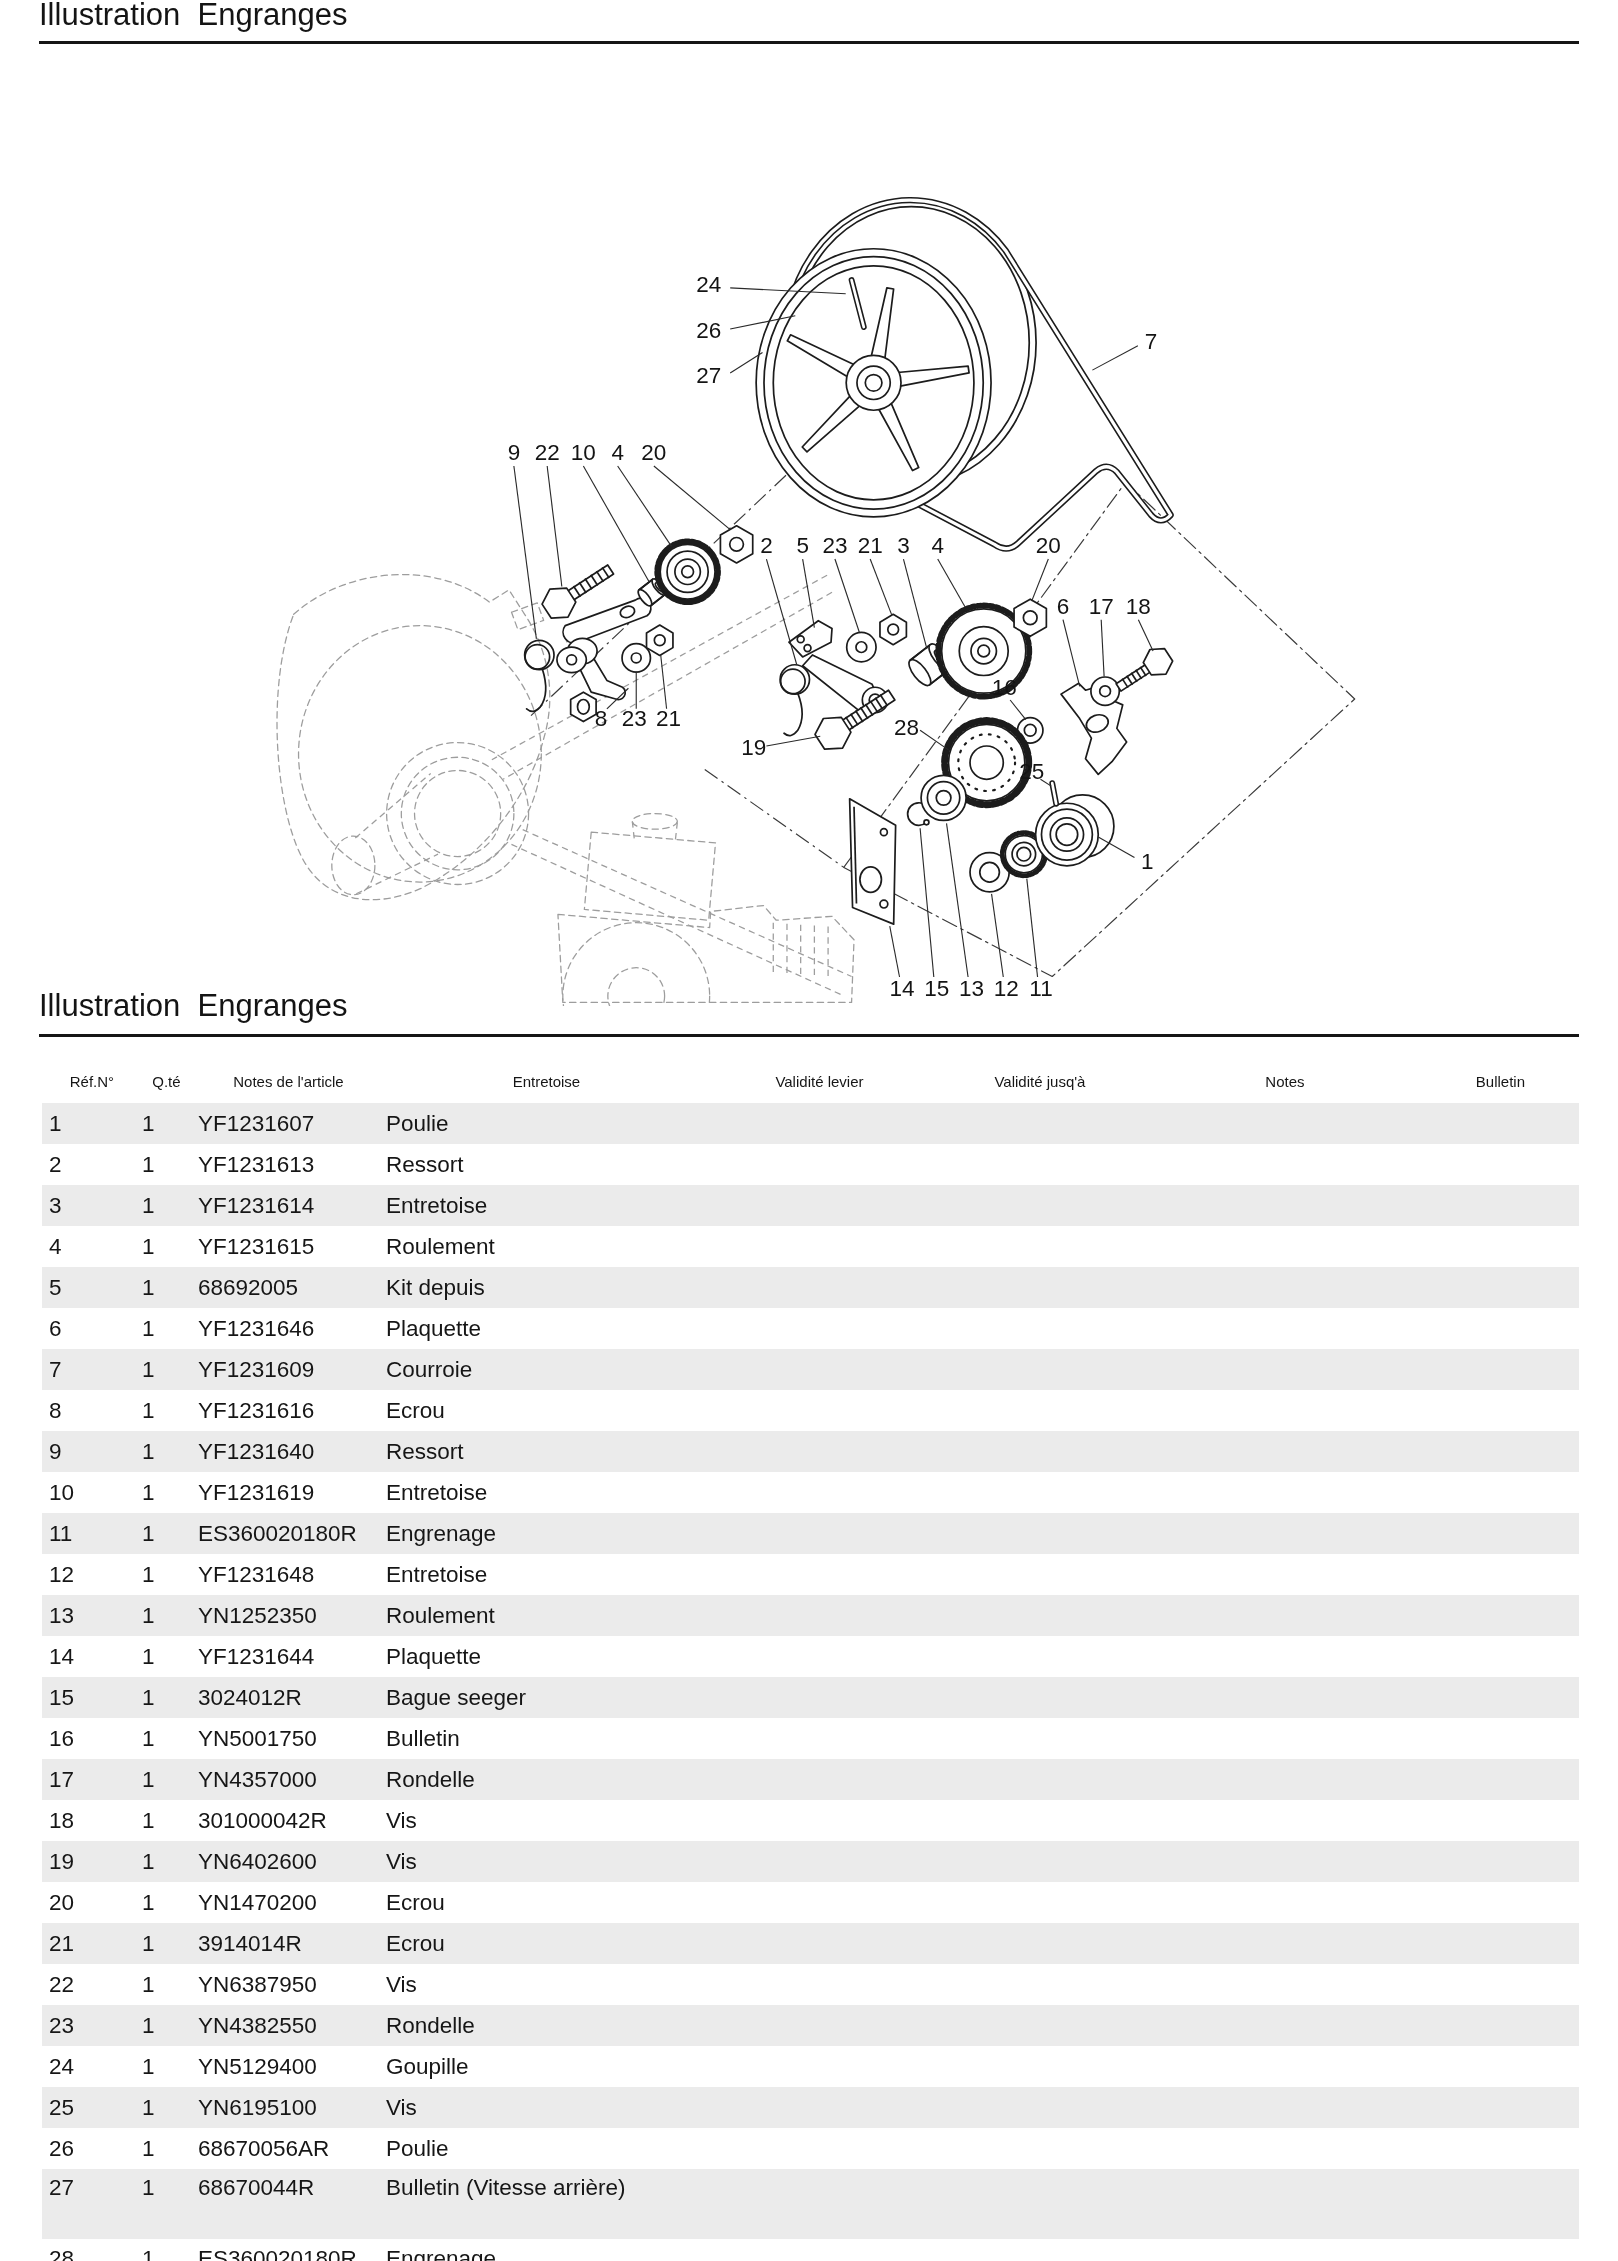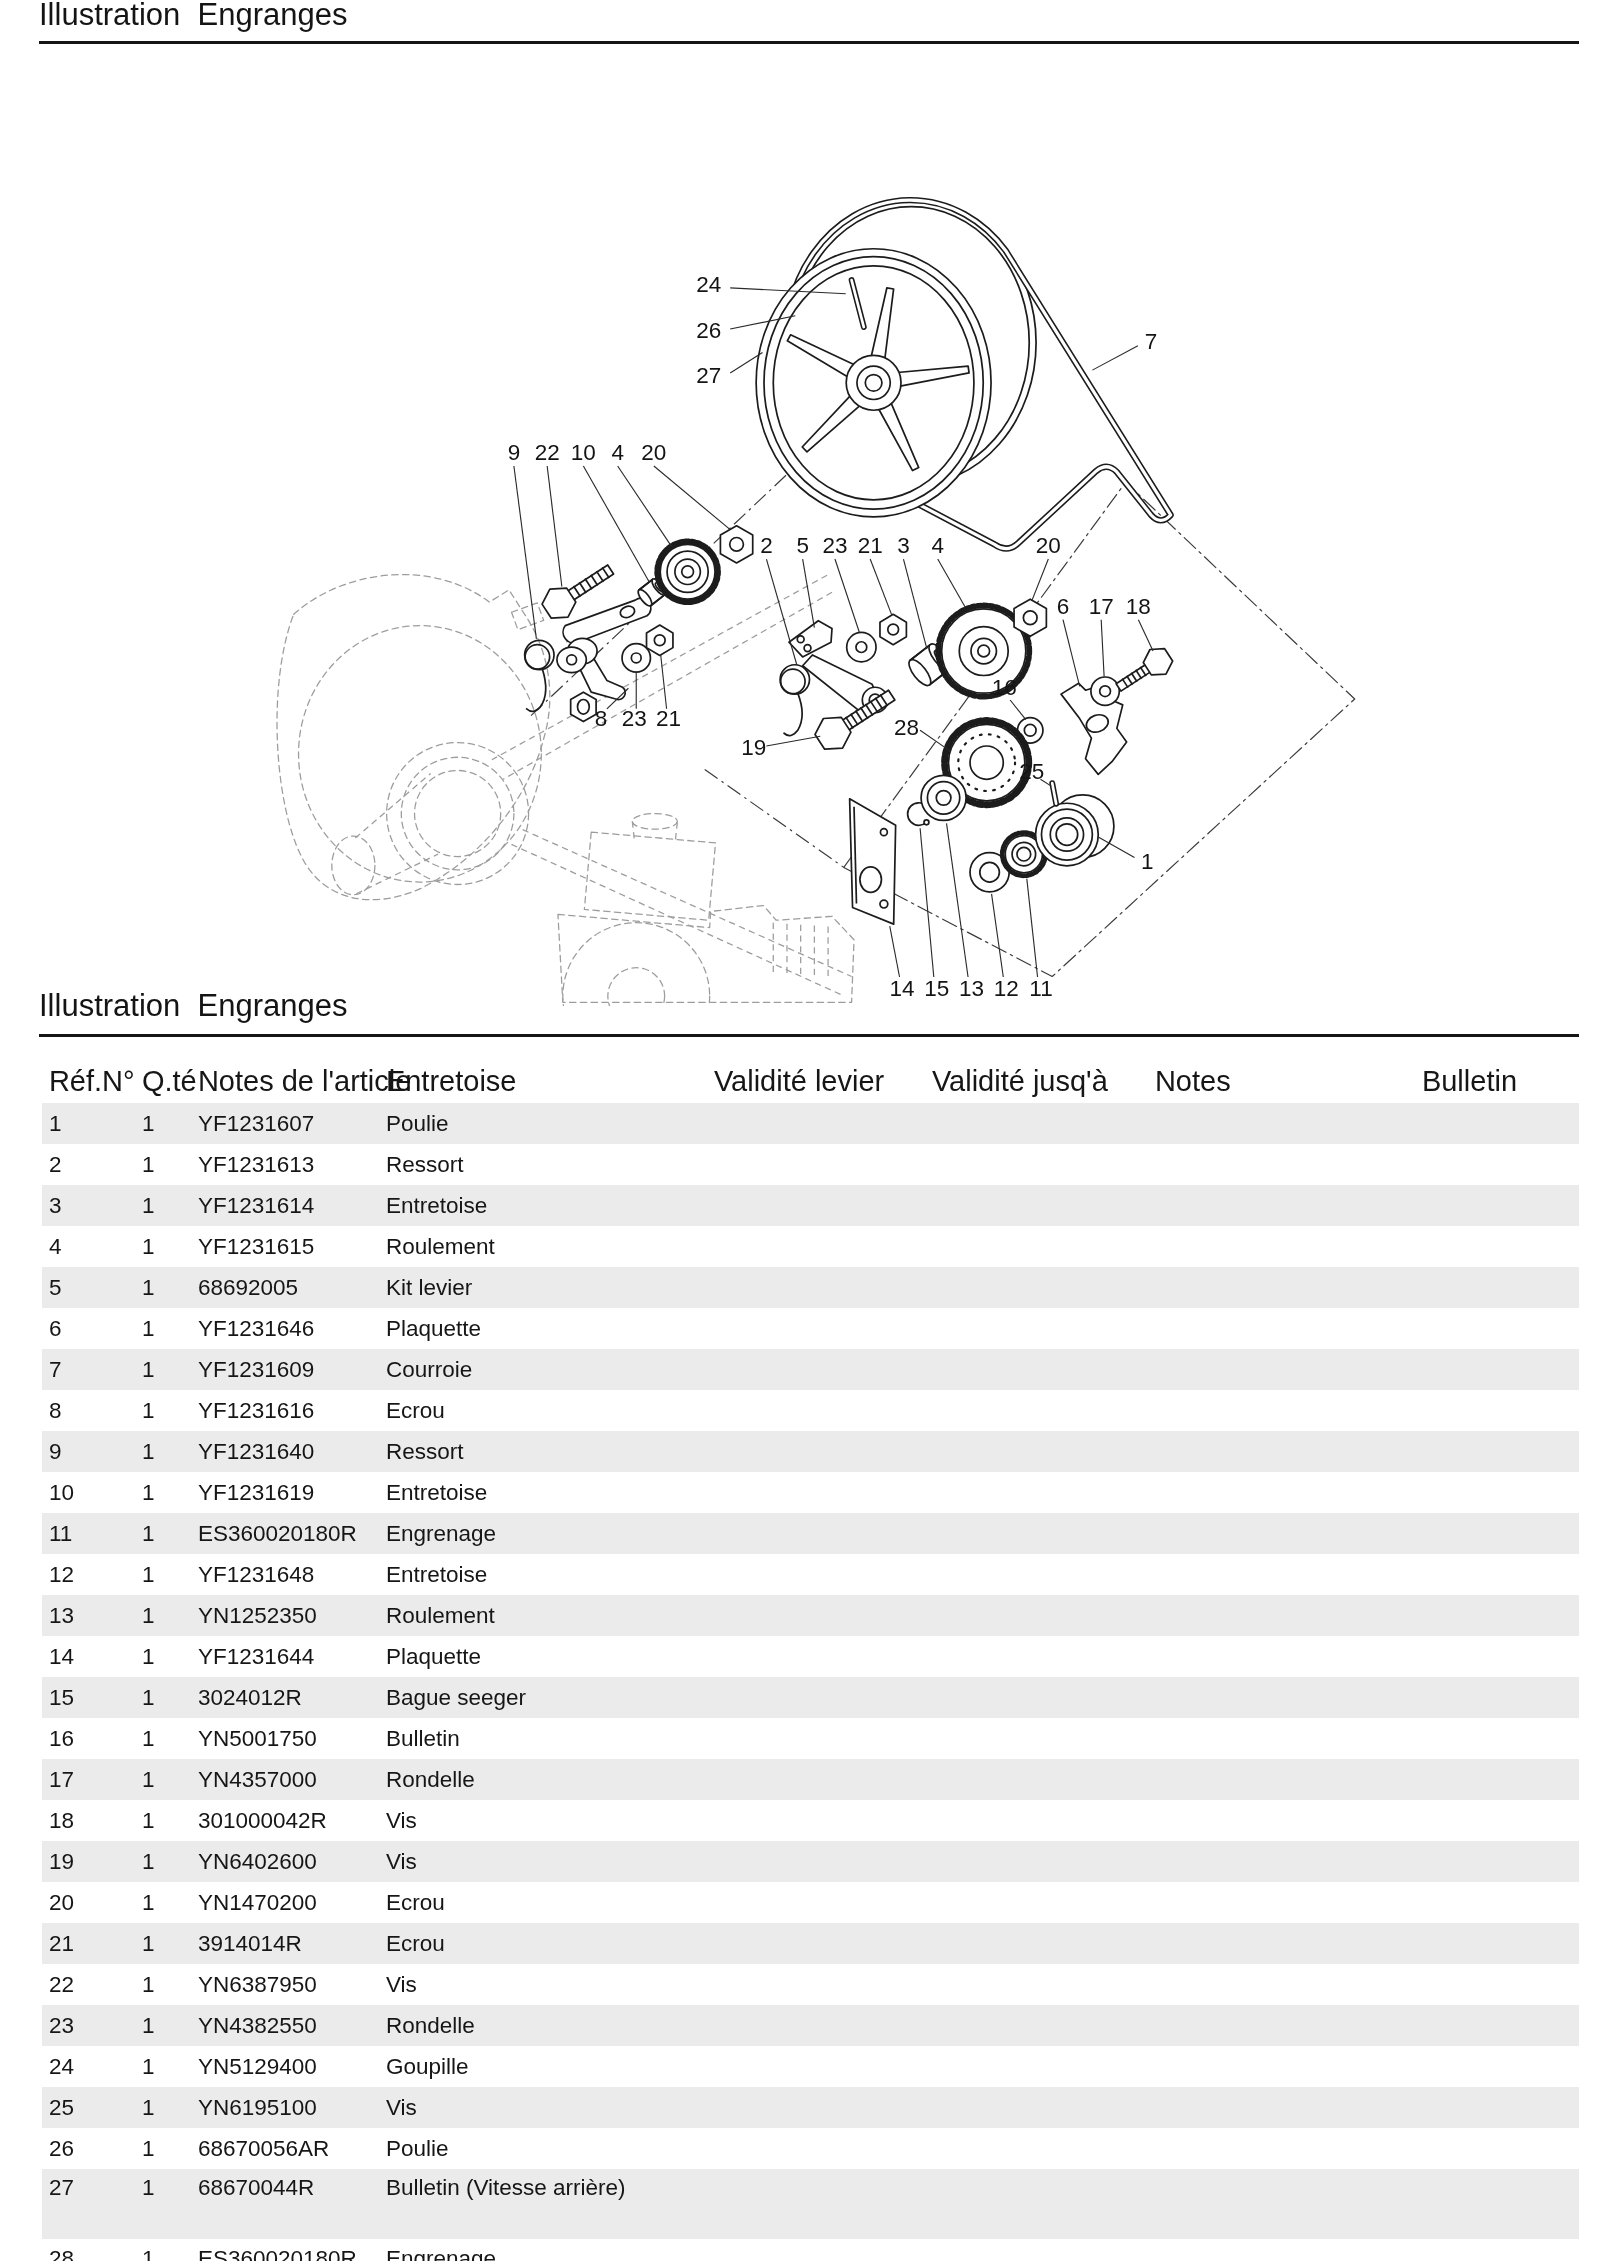--- a/index.html
+++ b/index.html
@@ -29,21 +29,21 @@
   #diagram .teeth{fill:none;stroke-width:14;stroke-dasharray:9 7;}
   #diagram .teeth-sm{fill:none;stroke-width:10;stroke-dasharray:5.5 4.5;}
   #diagram .knurl{fill:none;stroke-width:12;stroke-dasharray:6.5 6;}
   #diagram .dots{fill:none;stroke-width:4.5;stroke-dasharray:3.5 15;}
   #diagram .leader{stroke:#2a2a2a;stroke-width:2.3;}
   #diagram text{font-family:"Liberation Sans",sans-serif;font-size:46px;fill:#141414;
                 text-anchor:middle;dominant-baseline:middle;stroke:none;}
 
   #parts-table{position:absolute;left:42px;top:1060px;width:1537px;
                border-collapse:collapse;table-layout:fixed;}
-  #parts-table th{height:43px;font-size:29px;font-weight:400;text-align:left;
+  #parts-table th{height:43px;font-size:15px;font-weight:400;text-align:center;
                   padding:0 0 0 6.9px;white-space:nowrap;vertical-align:middle;}
   #parts-table td{height:41px;font-size:22.5px;padding:0 0 0 6.9px;white-space:nowrap;
                   vertical-align:middle;overflow:hidden;}
   #parts-table tbody tr:nth-child(odd){background:#ebebeb;}
   #parts-table tbody tr.tall td{height:64px;vertical-align:top;padding-top:5.9px;}
   .c-ref{width:93px;} .c-qty{width:56px;} .c-code{width:188px;} .c-desc{width:328px;}
   .c-v1{width:218px;} .c-v2{width:223px;} .c-notes{width:267px;} .c-bull{width:164px;}
 </style>
 </head>
 <body>
@@ -443,21 +443,21 @@
         <td>Roulement</td>
         <td></td>
         <td></td>
         <td></td>
         <td></td>
       </tr>
       <tr>
         <td>5</td>
         <td>1</td>
         <td>68692005</td>
-        <td>Kit levier</td>
+        <td>Kit depuis</td>
         <td></td>
         <td></td>
         <td></td>
         <td></td>
       </tr>
       <tr>
         <td>6</td>
         <td>1</td>
         <td>YF1231646</td>
         <td>Plaquette</td>

